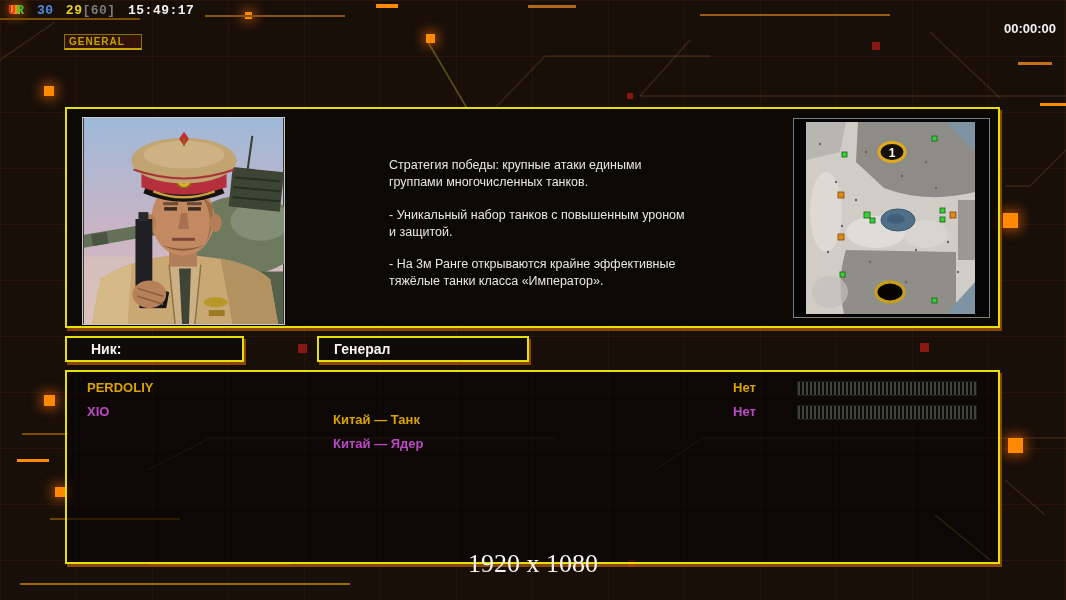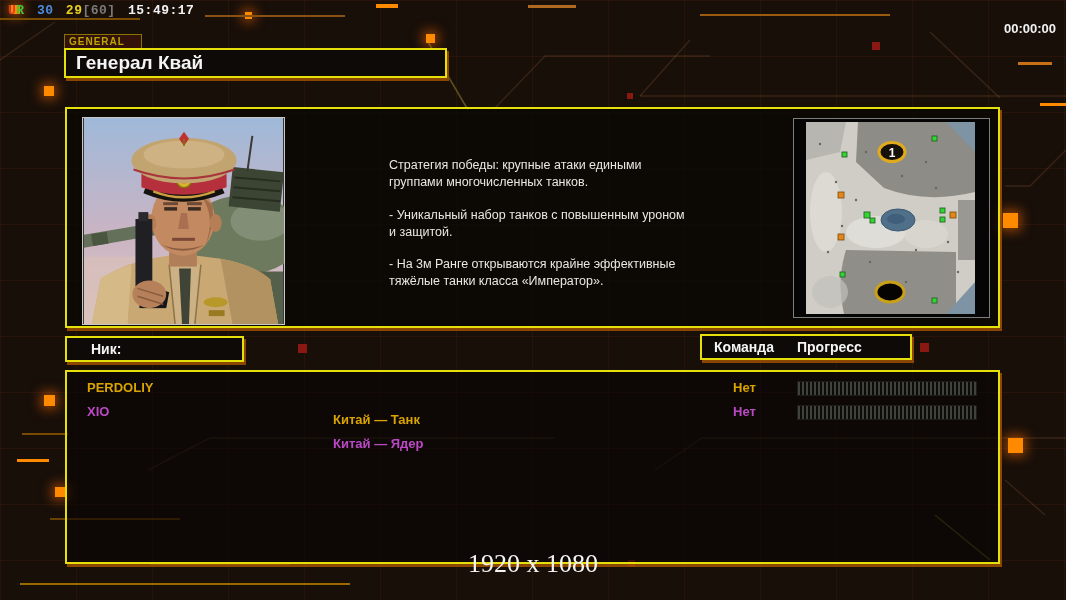--- a/index.html
+++ b/index.html
@@ -156,23 +156,20 @@
   <div class="topbar-left">
     <span class="c-red" style="margin-right:0;">U</span><span class="c-green">R</span>
     <span class="c-blue">30</span>
     <span class="c-yellow" style="margin-right:0;">29</span><span class="c-gray">[60]</span>
     <span class="c-white">15:49:17</span>
   </div>
   <i class="topbar-underline"></i>
   <div class="topbar-right">00:00:00</div>
 
   <div class="general-tab">GENERAL</div>
-  <div class="title-box">
-    <span>Генерал Квай</span>
-  </div>
 
   <div class="main-panel">
 
     <div class="portrait">
       <svg width="201" height="206" viewBox="0 0 201 208">
         <defs>
           <linearGradient id="skyg" x1="0" y1="0" x2="0" y2="1">
             <stop offset="0" stop-color="#9fb9d9"></stop>
             <stop offset="0.55" stop-color="#c9b4c4"></stop>
             <stop offset="1" stop-color="#dcc4bf"></stop>
@@ -304,24 +301,21 @@
         </g>
 
         <ellipse cx="86" cy="30" rx="13" ry="9.5" fill="#151008" stroke="#e0aa1c" stroke-width="3"></ellipse>
         <text x="86" y="34.5" text-anchor="middle" font-size="12" font-weight="bold" fill="#ffffff" font-family="Liberation Sans, sans-serif">1</text>
         <ellipse cx="84" cy="170" rx="14" ry="10" fill="#060402" stroke="#caa018" stroke-width="3"></ellipse>
       </svg>
     </div>
   </div>
 
   <div class="hdr-box hdr-nick">Ник:</div>
-  <div class="hdr-box hdr-team">
-    <span class="t1">Команда</span>
-    <span class="t2">Прогресс</span>
-  </div>
+  <div class="hdr-box hdr-general">Генерал</div>
 
   <div class="table-panel">
     <div class="player-row row-gold" style="top:4px;">
       <span class="nick">PERDOLIY</span>
       <span class="gen">Китай — Танк</span>
       <span class="team">Нет</span>
       <span class="bar"></span>
     </div>
     <div class="player-row row-magenta" style="top:28px;">
       <span class="nick">XIO</span>

